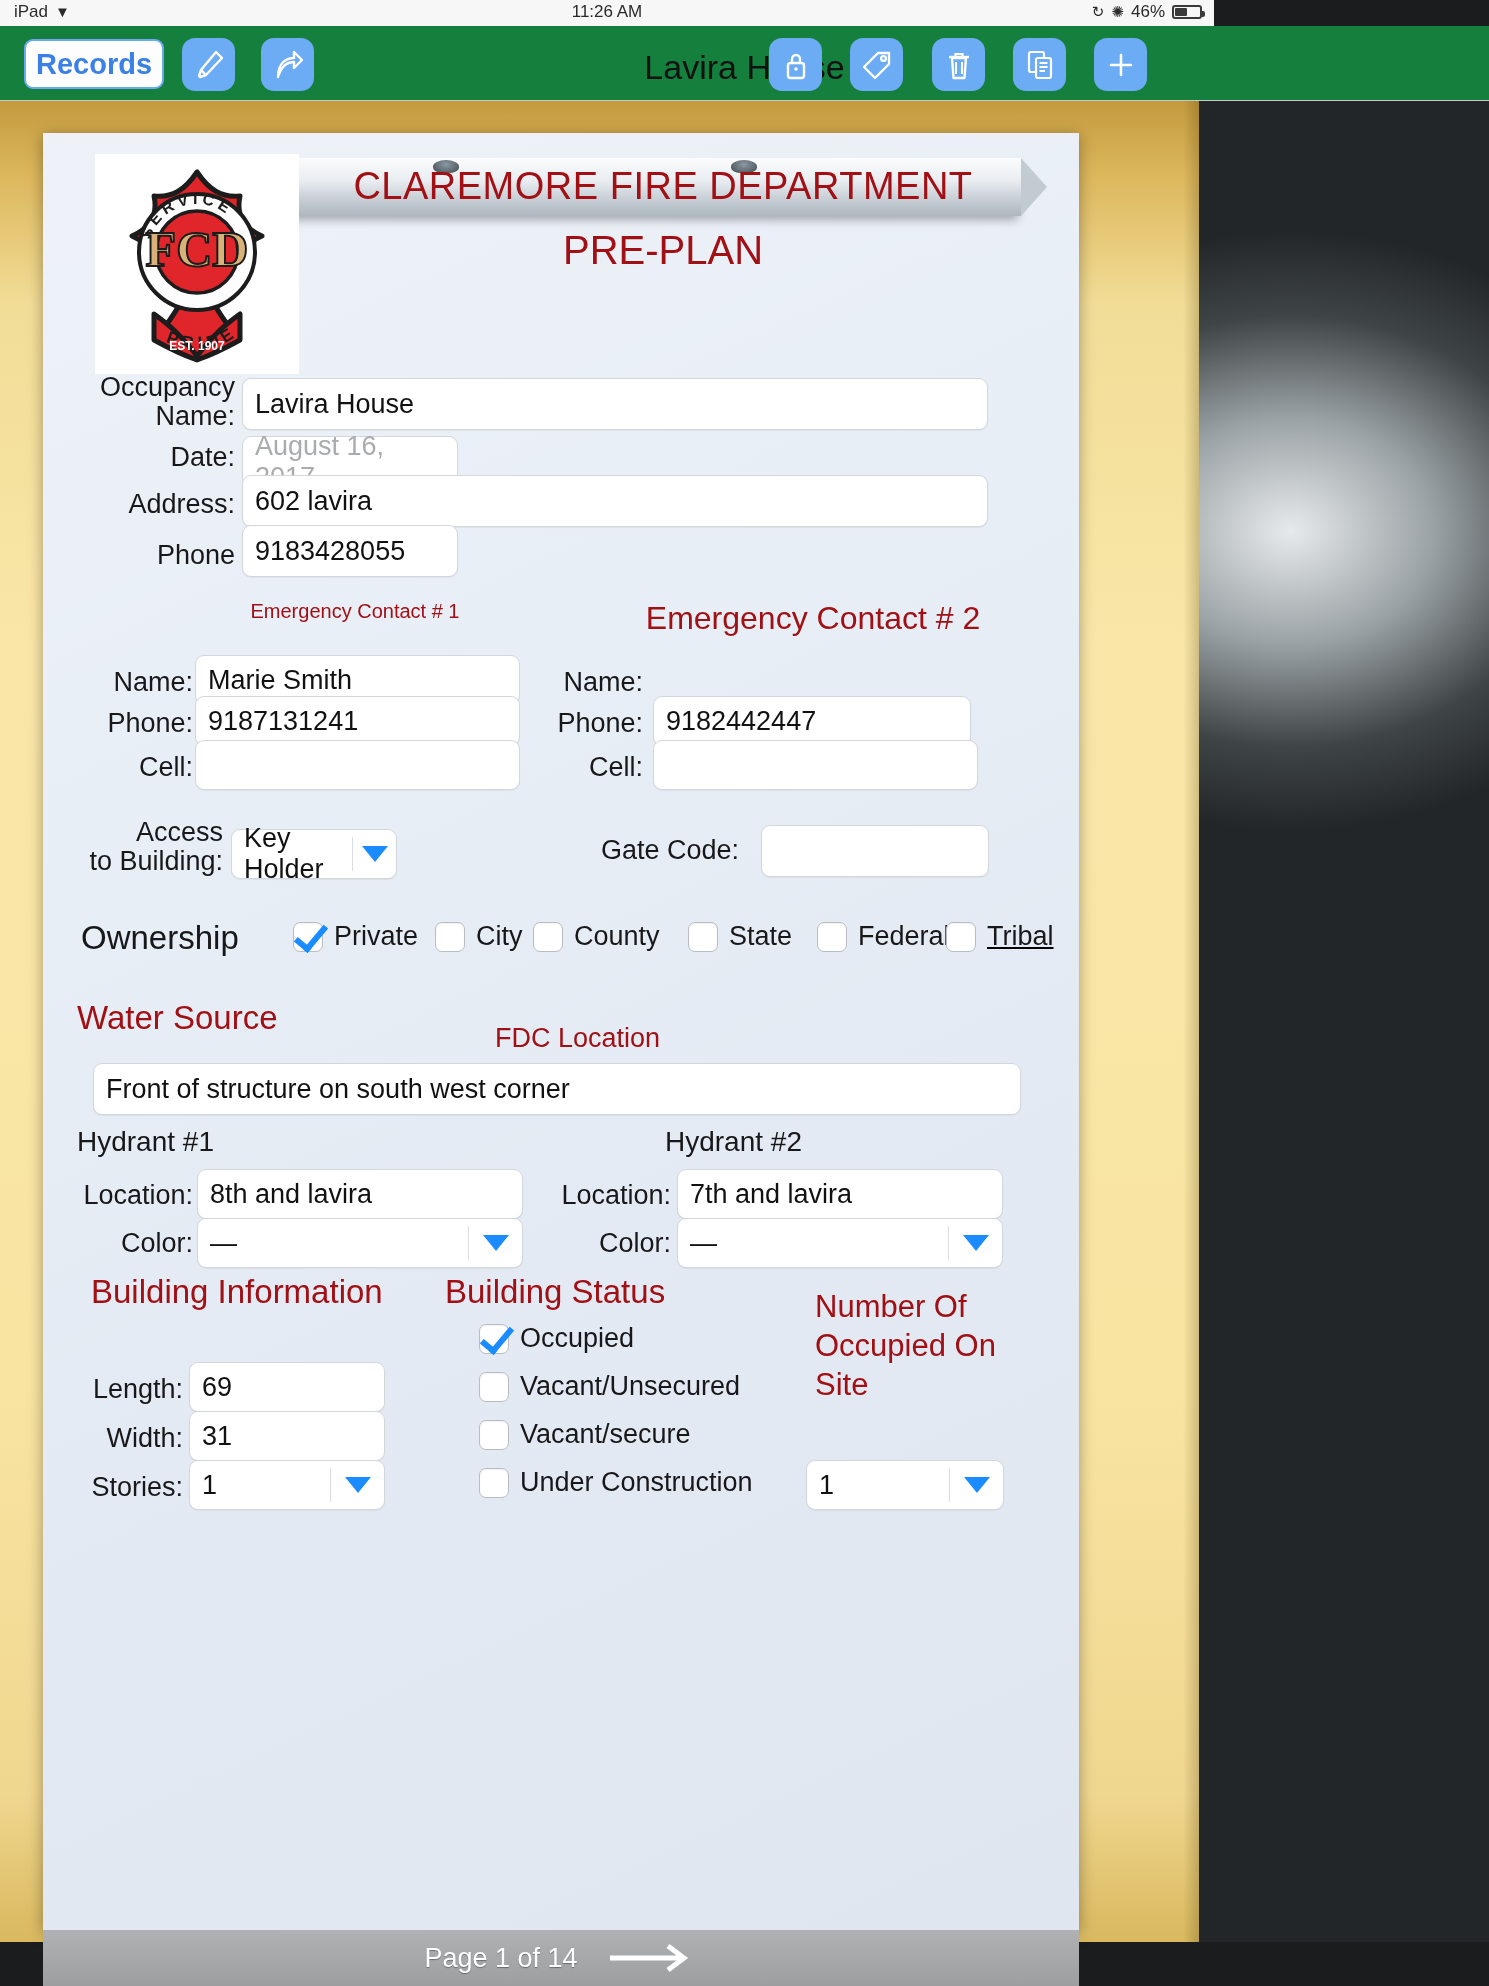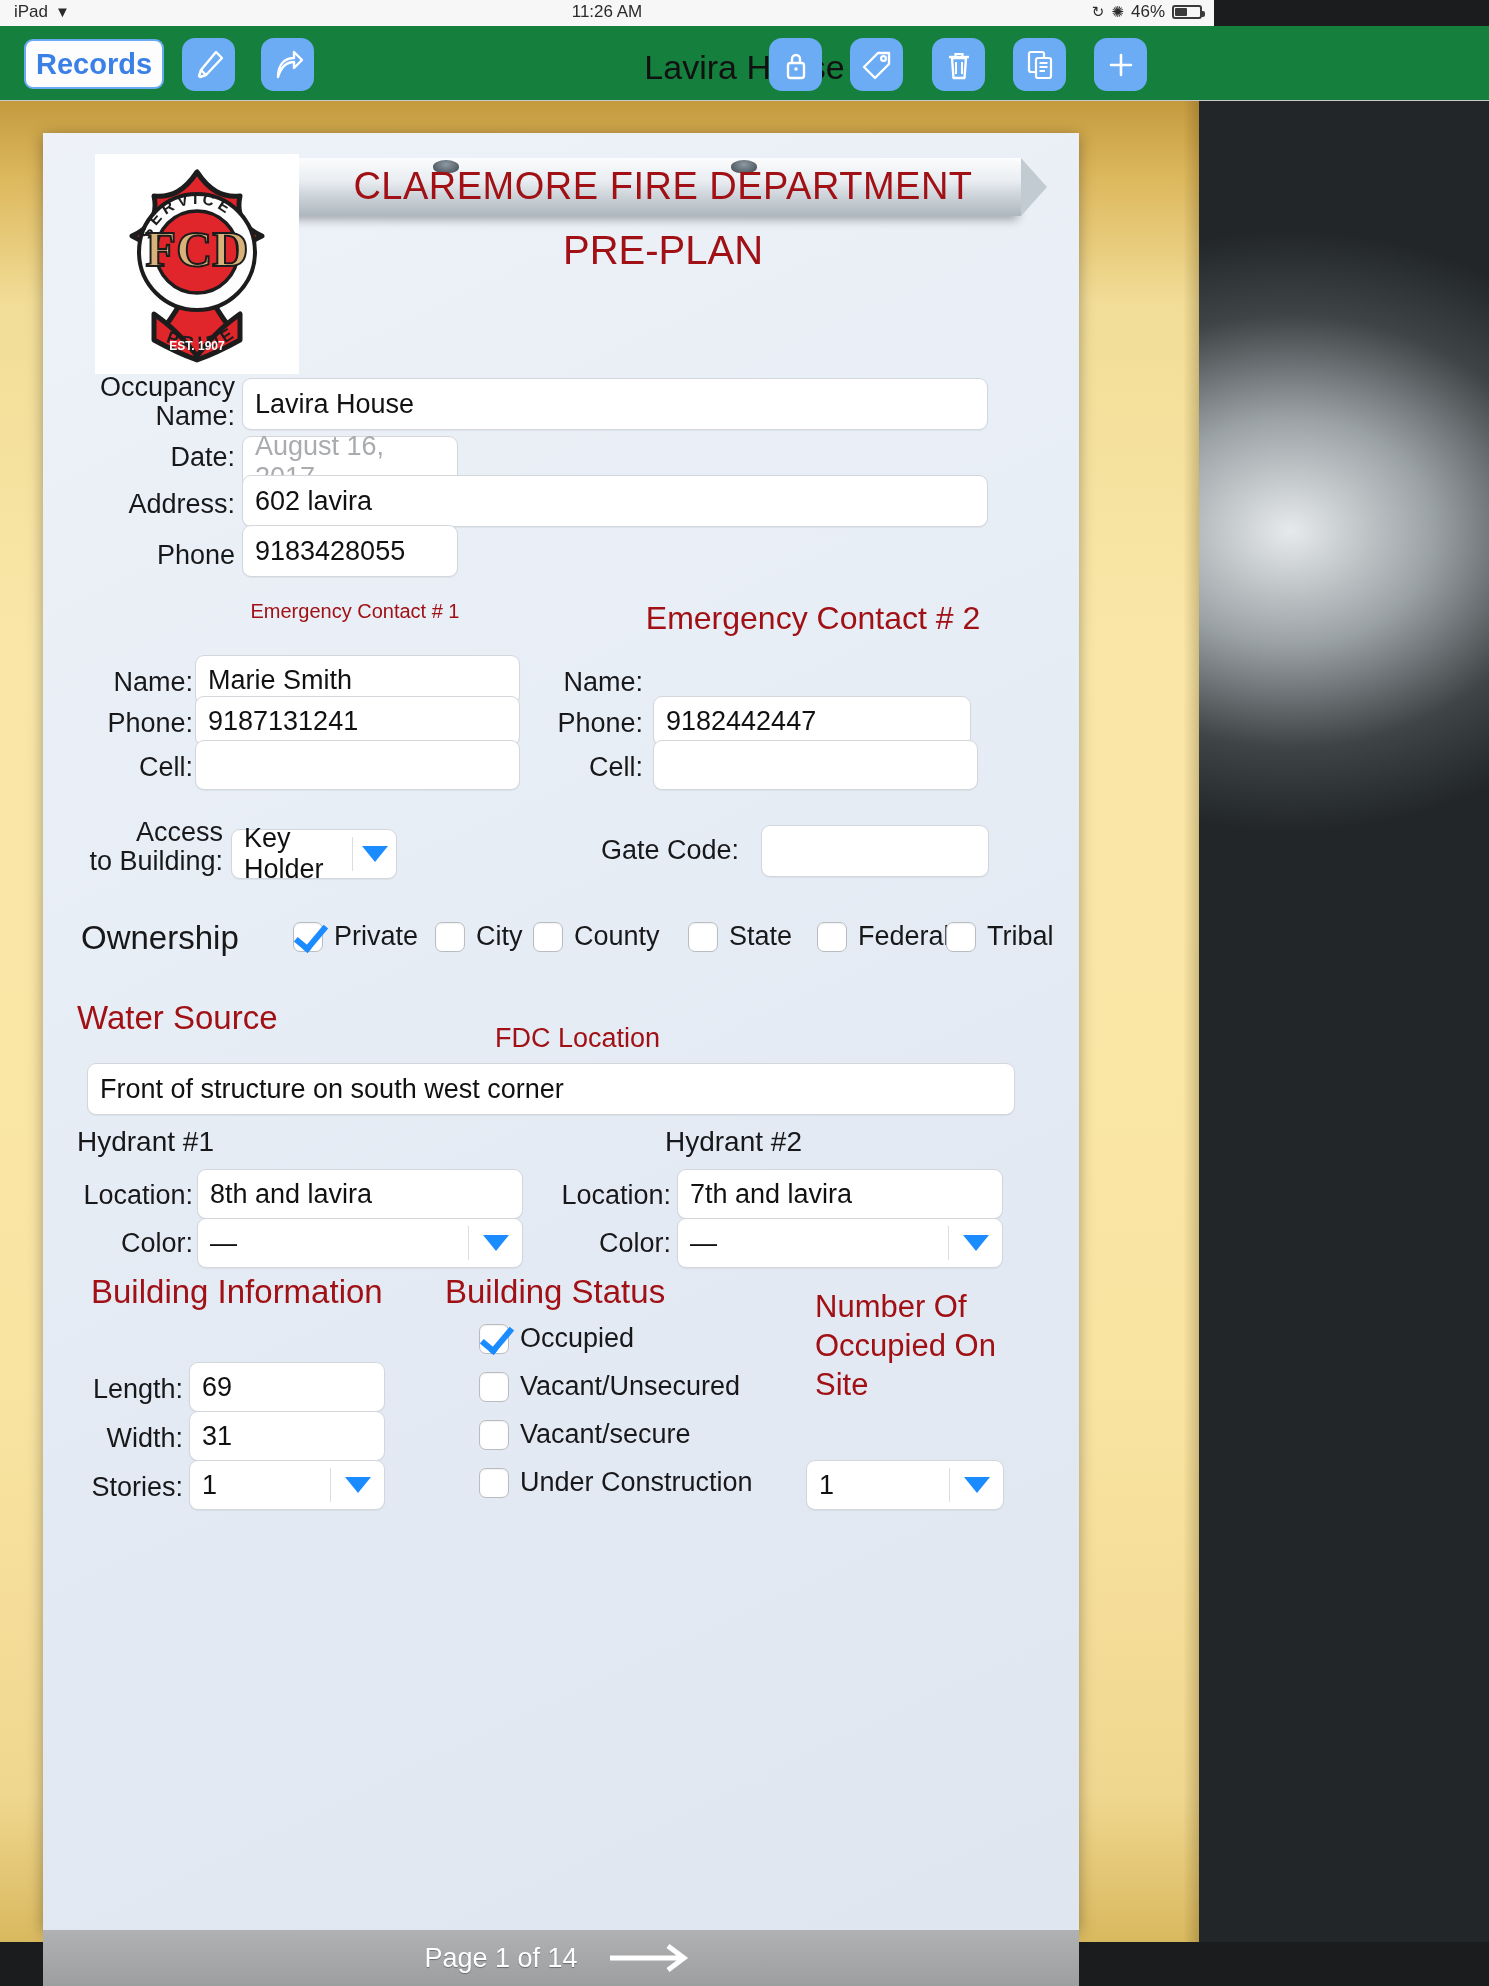--- a/index.html
+++ b/index.html
@@ -389,28 +389,28 @@
       <span>County</span>
     </div>
     <div class="cbrow" style="position:absolute;left:645px;top:788px;">
       <i class="cb"></i>
       <span>State</span>
     </div>
     <div class="cbrow" style="position:absolute;left:774px;top:788px;">
       <i class="cb"></i>
       <span>Federal</span>
     </div>
-    <div class="cbrow" style="position:absolute;left:903px;top:788px;">
+    <div class="cbrow" style="position:absolute;left:903px;top:788px;text-decoration:underline;">
       <i class="cb"></i>
       <span>Tribal</span>
     </div>
 
     <div class="sec-red" style="position:absolute;left:34px;top:866px;font-size:33px;">Water Source</div>
     <div class="sec-red" style="position:absolute;left:452px;top:890px;font-size:27px;">FDC Location</div>
-    <div class="fld" style="position:absolute;left:44px;top:930px;width:928px;height:52px;">Front of structure on south west corner</div>
+    <div class="fld" style="position:absolute;left:50px;top:930px;width:928px;height:52px;">Front of structure on south west corner</div>
 
     <div class="lbl" style="position:absolute;left:34px;top:994px;font-size:28px;">Hydrant #1</div>
     <div class="lbl" style="position:absolute;left:622px;top:994px;font-size:28px;">Hydrant #2</div>
 
     <div class="lbl lbl-r" style="position:absolute;left:10px;top:1048px;width:140px;">Location:</div>
     <div class="fld" style="position:absolute;left:154px;top:1036px;width:326px;height:50px;">8th and lavira</div>
 
     <div class="lbl lbl-r" style="position:absolute;left:10px;top:1096px;width:140px;">Color:</div>
     <div class="dd" style="position:absolute;left:154px;top:1085px;width:326px;height:50px;">
       <span>—</span>

